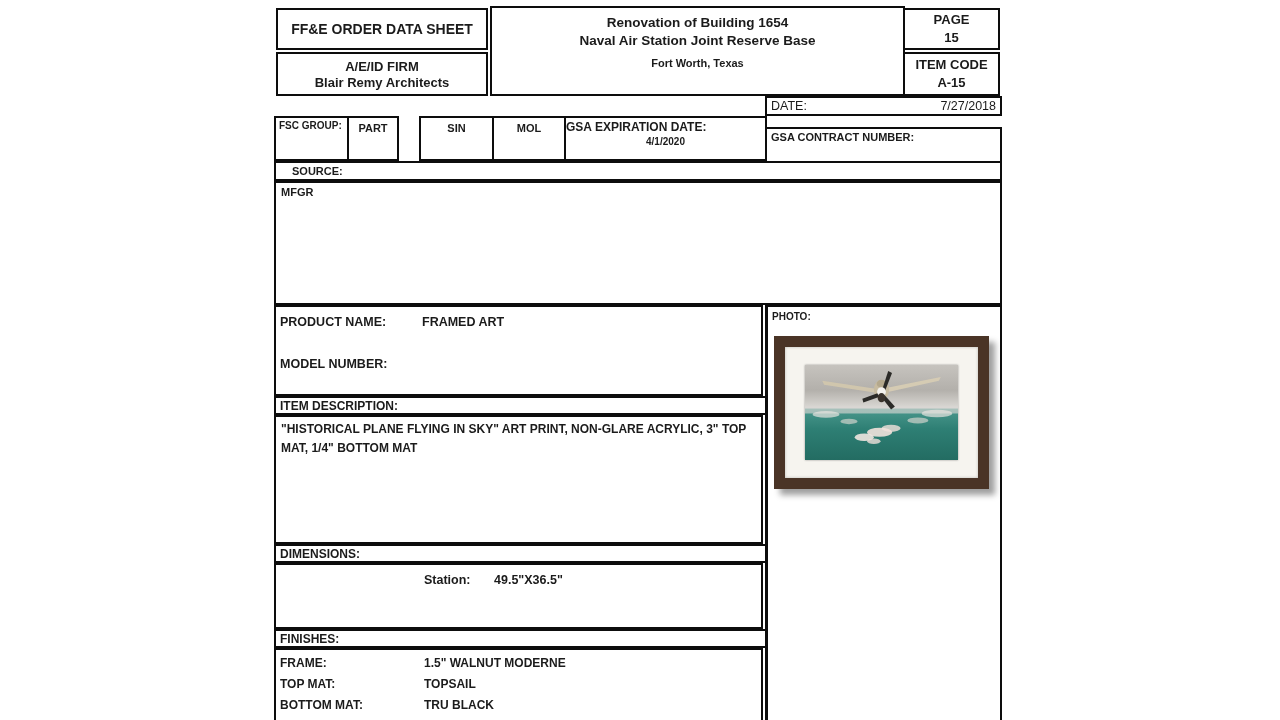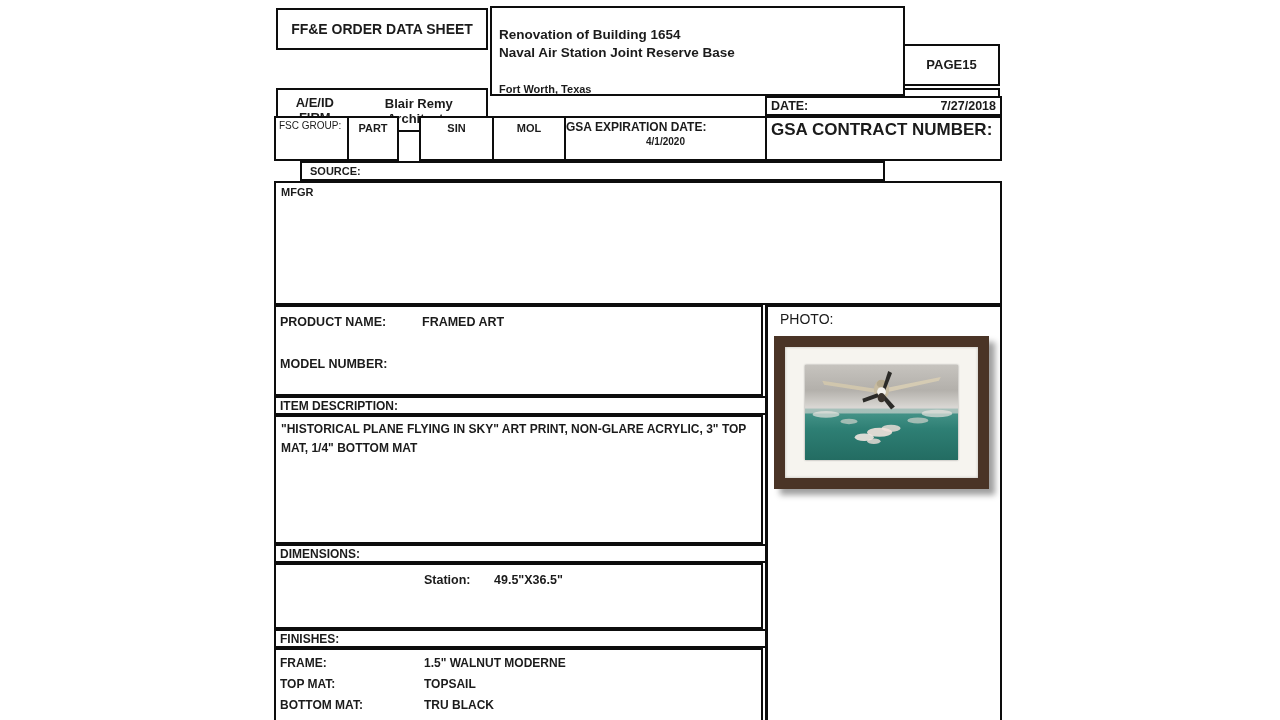--- a/index.html
+++ b/index.html
@@ -3,47 +3,47 @@
 <meta charset="utf-8">
 <style>
   html,body{margin:0;padding:0;}
   body{
     width:1280px;height:720px;background:#ffffff;overflow:hidden;position:relative;
     font-family:"Liberation Sans", sans-serif;color:#1b1b1b;
   }
   .doc{position:absolute;left:274px;top:6px;width:728px;height:714px;}
   .box{position:absolute;border:2px solid #0d0d0d;background:#fff;box-sizing:border-box;}
   .ctr{display:flex;align-items:center;justify-content:center;text-align:center;}
-  .col{display:flex;flex-direction:row;align-items:center;justify-content:center;text-align:center;margin-top:36px;}
+  .col{display:flex;flex-direction:column;align-items:center;justify-content:center;text-align:center;}
 
   .title-cell{left:2px;top:2px;width:212px;height:42px;font-size:14px;font-weight:bold;}
   .firm-cell{left:2px;top:46px;width:212px;height:44px;}
   .firm-cell .l1{font-size:13px;font-weight:bold;}
   .firm-cell .l2{font-size:13px;font-weight:600;margin-top:1px;}
-  .project-cell{left:216px;top:0;width:415px;height:90px;padding:18px 7px;}
+  .project-cell{left:216px;top:0;width:415px;height:90px;padding:6px 7px;text-align:center;}
   .project-cell .big{font-size:13.5px;font-weight:bold;line-height:18px;}
-  .project-cell .sm{font-size:11px;font-weight:bold;line-height:14px;margin-top:20px;}
+  .project-cell .sm{font-size:11px;font-weight:bold;line-height:14px;margin-top:6px;}
   .page-cell{left:629px;top:2px;width:97px;height:42px;font-size:13px;font-weight:bold;line-height:18px;}
   .itemcode-cell{left:629px;top:46px;width:97px;height:44px;font-size:13px;font-weight:bold;line-height:18px;}
 
   .accessory-cell{left:0;top:90px;width:491px;height:20px;font-size:12.5px;font-weight:bold;padding:1px 4px;}
-  .date-cell{left:491px;top:90px;width:237px;height:20px;font-size:12.5px;font-weight:bold;
+  .date-cell{left:491px;top:90px;width:237px;height:20px;font-size:12.5px;font-weight:normal;
              display:flex;justify-content:space-between;padding:1px 4px;align-items:flex-end;}
 
-  .fsc-cell{left:0;top:110px;width:75px;height:45px;font-size:10px;font-weight:normal;padding:2px 3px;}
+  .fsc-cell{left:0;top:110px;width:75px;height:45px;font-size:10px;font-weight:bold;padding:2px 3px;}
   .part-cell{left:73px;top:110px;width:52px;height:45px;}
   .sin-cell{left:145px;top:110px;width:75px;height:45px;}
   .mol-cell{left:218px;top:110px;width:74px;height:45px;}
   .small-head{font-size:11px;font-weight:bold;text-align:center;padding-top:4px;}
   .gsaexp-cell{left:290px;top:110px;width:203px;height:45px;padding:2px 0;}
   .gsaexp-cell .lab{font-size:12px;font-weight:bold;}
   .gsaexp-cell .val{font-size:10px;font-weight:bold;text-align:center;margin-top:2px;}
-  .gsacontract-cell{left:491px;top:110px;width:237px;height:45px;padding:2px 4px;font-size:17px;font-weight:bold;}
+  .gsacontract-cell{left:491px;top:121px;width:237px;height:45px;padding:2px 4px;font-size:11px;font-weight:bold;}
 
-  .source-cell{left:0;top:155px;width:585px;height:20px;font-size:11px;font-weight:bold;padding:2px 8px;margin-left:26px;}
+  .source-cell{left:0;top:155px;width:728px;height:20px;font-size:11px;font-weight:bold;padding:2px 16px;}
   .mfgr-cell{left:0;top:175px;width:728px;height:124px;font-size:11px;font-weight:600;padding:3px 5px;}
 
   .product-cell{left:0;top:299px;width:489px;height:91px;font-size:12.5px;font-weight:bold;}
   .product-cell .row1{position:absolute;top:8px;left:4px;}
   .product-cell .val1{position:absolute;top:8px;left:146px;}
   .product-cell .row2{position:absolute;top:50px;left:4px;}
 
   .sec-head{width:523px;height:19px;font-size:12px;font-weight:bold;padding:1px 4px;left:0;}
   .desc-head{top:390px;}
   .desc-box{left:0;top:409px;width:489px;height:129px;font-size:12px;font-weight:bold;
@@ -53,21 +53,21 @@
   .dim-box .lab{position:absolute;left:148px;top:8px;font-size:12.5px;font-weight:bold;}
   .dim-box .val{position:absolute;left:218px;top:8px;font-size:12.5px;font-weight:600;}
   .fin-head{top:623px;}
   .fin-box{left:0;top:642px;width:489px;height:76px;}
   .fin-row{position:absolute;left:0;width:100%;font-size:12px;}
   .fin-row .lab{position:absolute;left:4px;font-weight:bold;}
   .fin-row .val{position:absolute;left:148px;font-weight:600;}
 
   .photo-col{left:491px;top:299px;width:237px;height:417px;border:2px solid #0d0d0d;border-left-width:3px;
              position:absolute;background:#fff;box-sizing:border-box;overflow:hidden;}
-  .photo-label{font-size:14px;font-weight:normal;padding:4px 5px 0 12px;}
+  .photo-label{font-size:10px;font-weight:bold;padding:4px 5px 0 4px;}
   .art-frame{position:absolute;left:6px;top:29px;width:215px;height:153px;box-sizing:border-box;
              border:11px solid #4a3426;
              background:#f6f4f0;
              box-shadow:6px 6px 6px rgba(0,0,0,0.38), inset 0 0 2px rgba(0,0,0,0.45);
              background-clip:padding-box;}
   .art-frame .mat{position:absolute;inset:0;background:#f6f4ef;padding:18px 20px;box-sizing:border-box;
                   box-shadow:inset 0 0 3px rgba(0,0,0,0.25);}
   .art-frame .art{width:100%;height:100%;display:block;box-shadow:0 0 2px rgba(0,0,0,0.4);}
 </style>
 </head>

